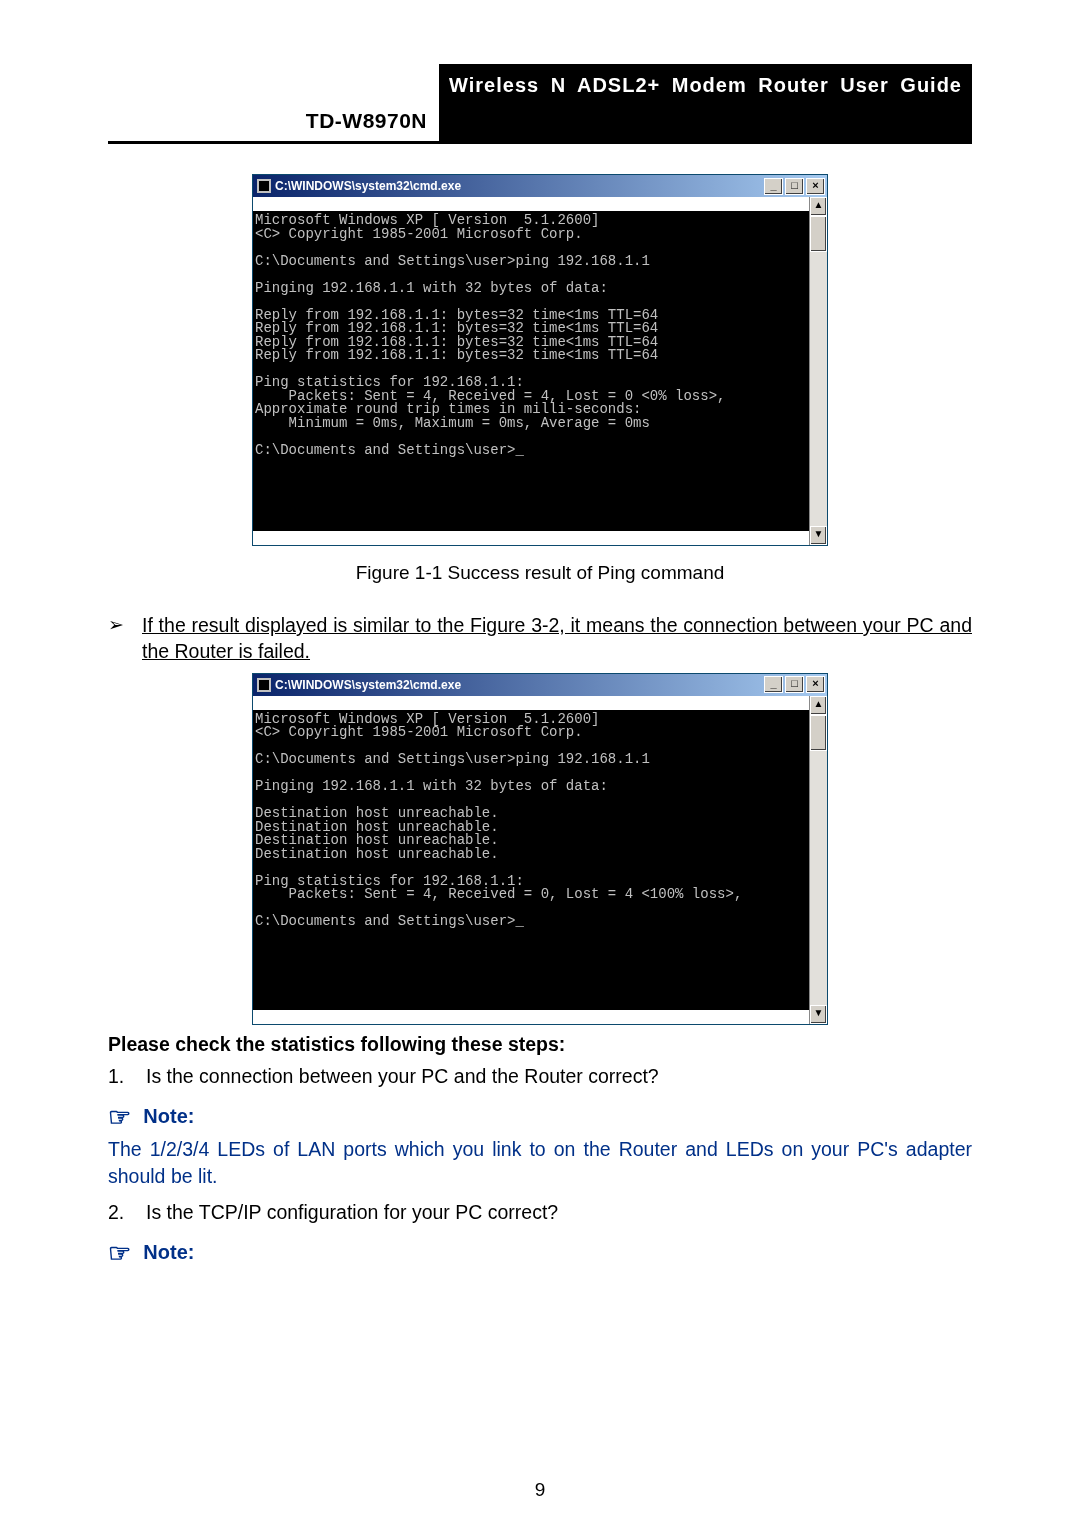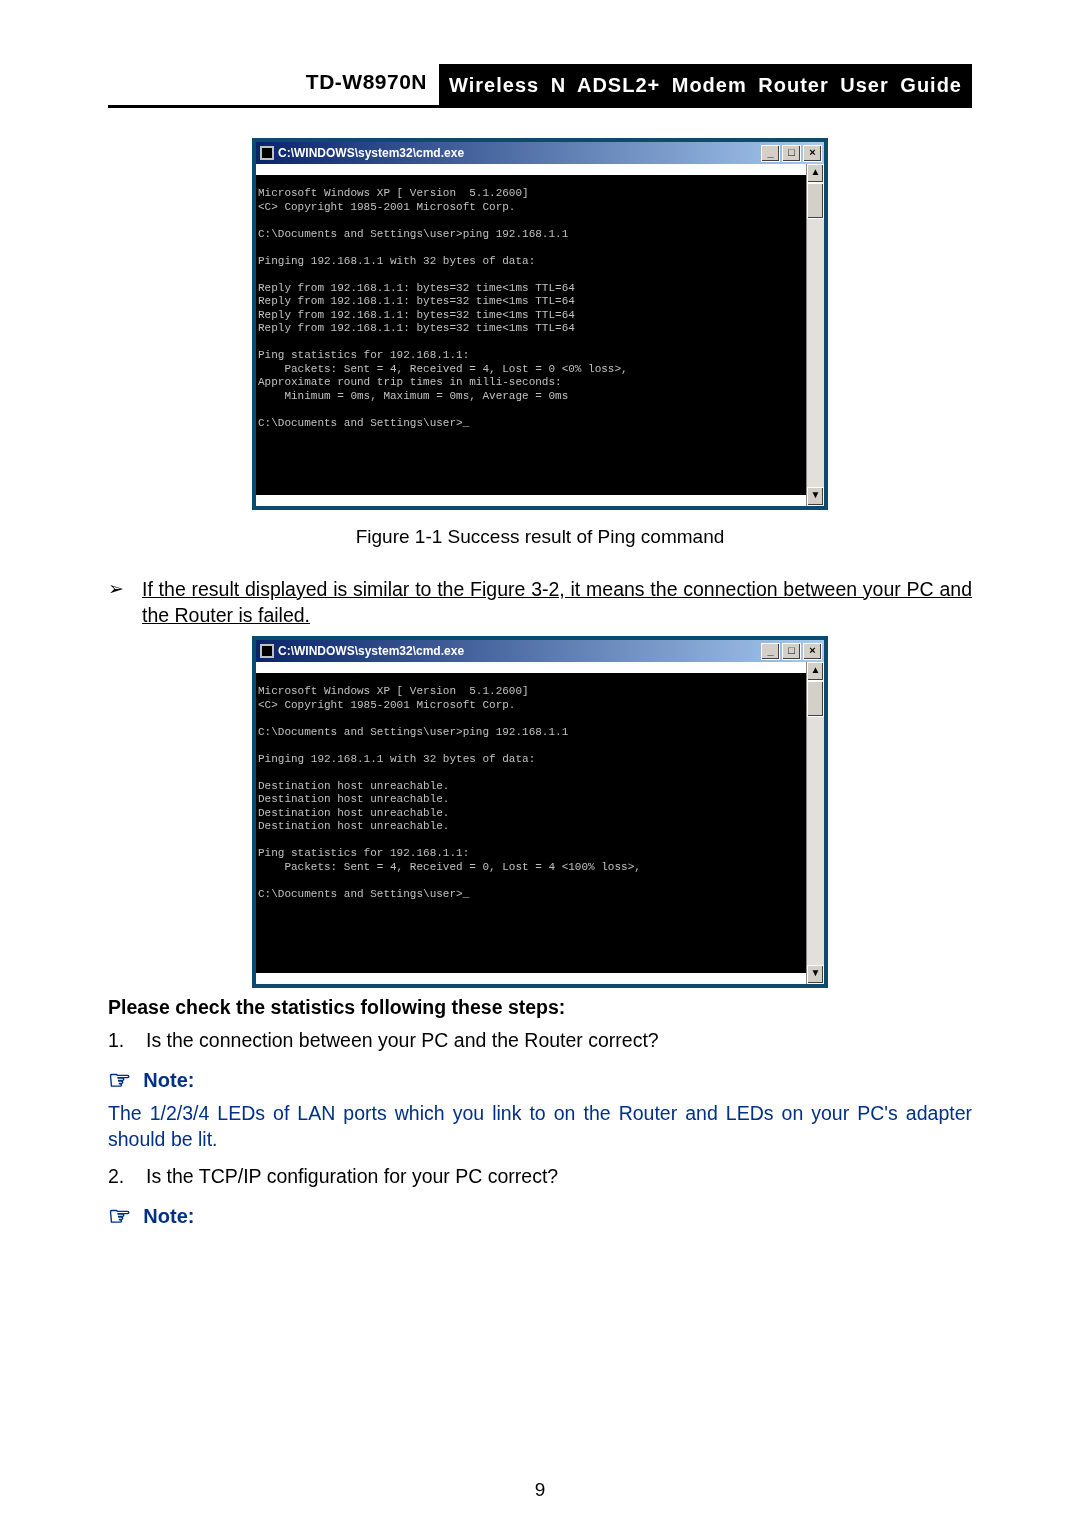--- a/index.html
+++ b/index.html
@@ -35,34 +35,35 @@
     align-items:stretch;
     justify-content:flex-end;
     border-bottom:3px solid #000;
     margin-bottom:30px;
   }
   .model-box{
     padding:4px 12px 6px 6px;
     font-weight:bold;
     font-size:21px;
     letter-spacing:.5px;
+    margin-top:39px;
   }
   .guide-box{
     background:#000;color:#fff;
     padding:8px 10px 6px 10px;
     font-weight:bold;
     font-size:20px;
     letter-spacing:1px;
     word-spacing:5px;
   }
   
   .console-wrap{
     width:576px;
     margin:0 auto;
-    border:4px solid #0c4a6e;
+    border:1px solid #0c4a6e;
     box-sizing:border-box;
     background:#fff;
   }
   .titlebar{
     display:flex;align-items:center;
     background:linear-gradient(to right,#0a246a,#a6caf0);
     color:var(--titlebar-text);
     height:22px;
     padding:0 2px;
     font-family:Tahoma, Arial, sans-serif;
@@ -87,23 +88,23 @@
     font-size:11px;line-height:12px;text-align:center;
     font-family:Tahoma, Arial;
     color:#000;
   }
   .console-body-row{display:flex;}
   .console{
     flex:1;
     background:var(--cmd-bg);
     color:var(--cmd-fg);
     font-family:"Lucida Console","Courier New",monospace;
-    font-size:11px;
+    font-size:14px;
     line-height:13.5px;
-    padding:12px 4px 2px 2px;
+    padding:3px 4px 2px 2px;
     white-space:pre;
     min-height:260px;
     box-sizing:border-box;
     overflow:hidden;
   }
   .vscroll{
     width:17px;
     background:var(--scroll-track);
     display:flex;flex-direction:column;
     border-left:1px solid #888;

